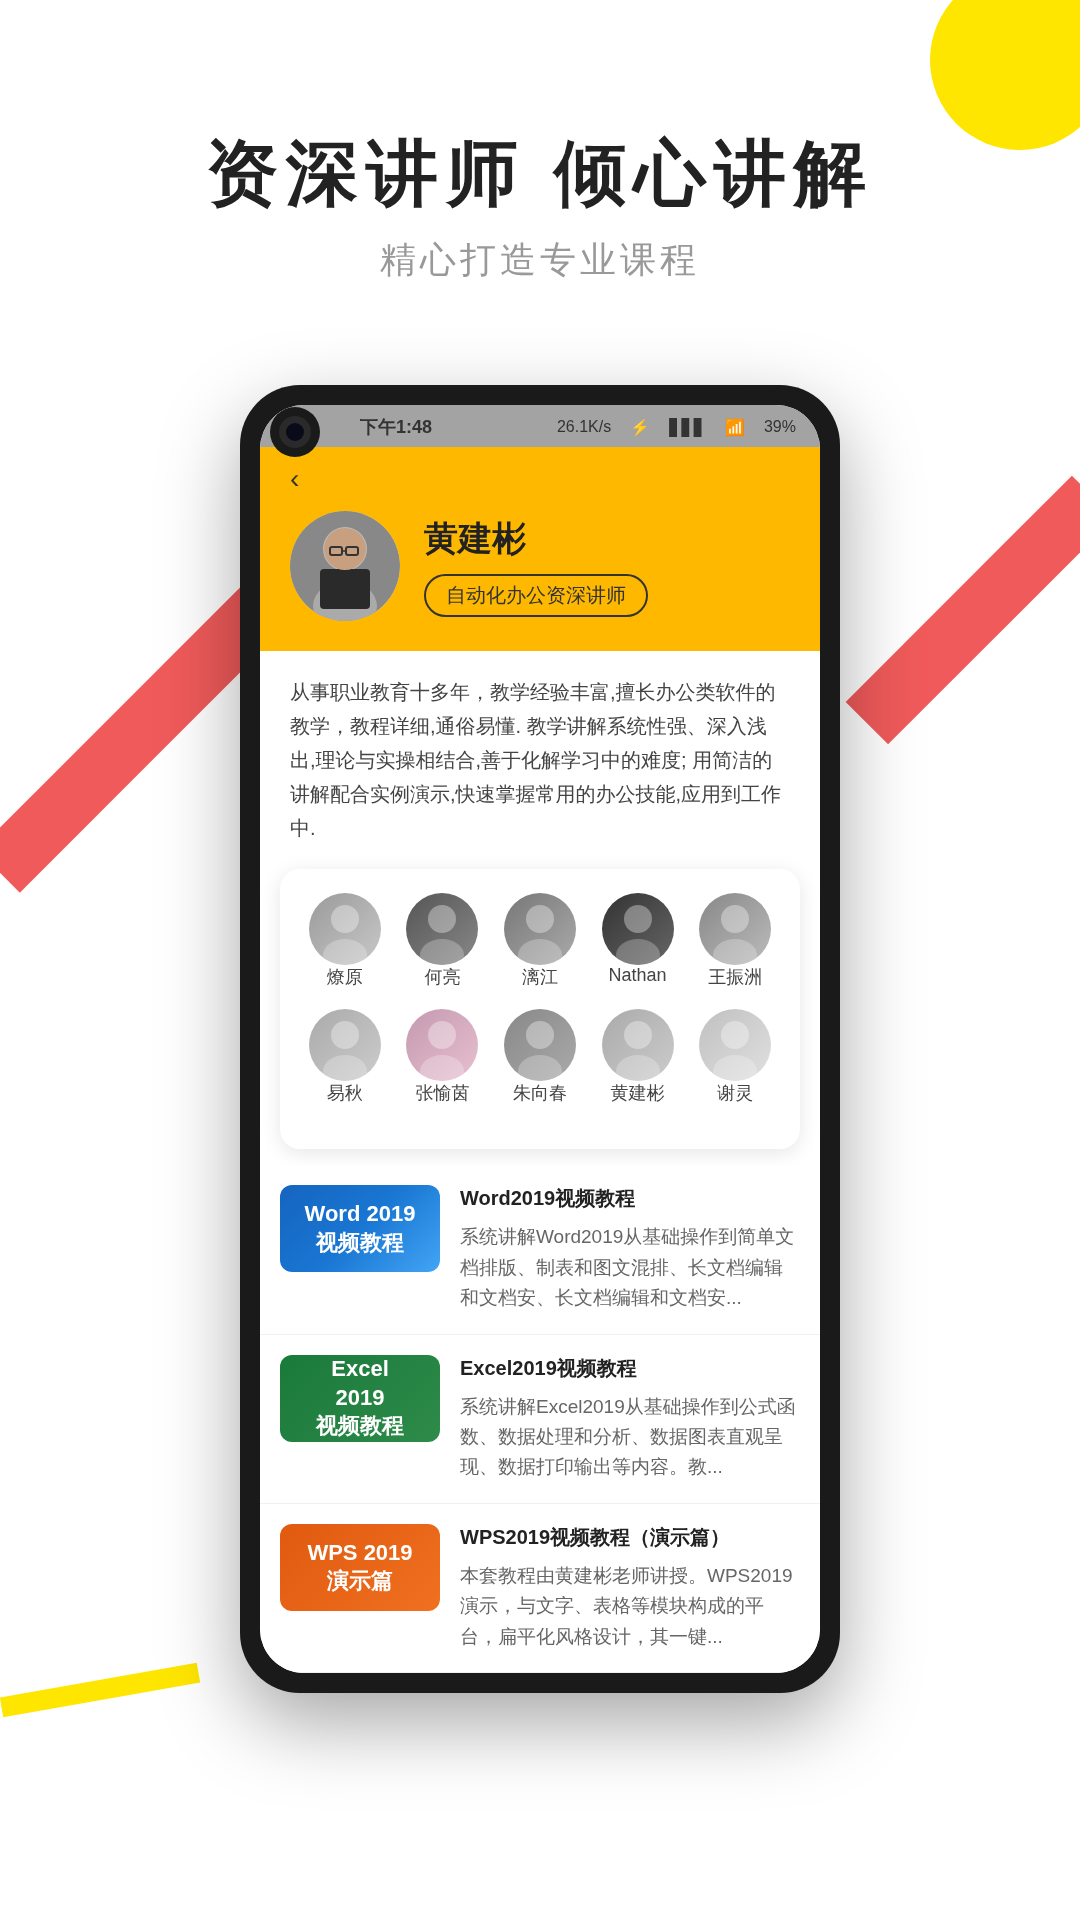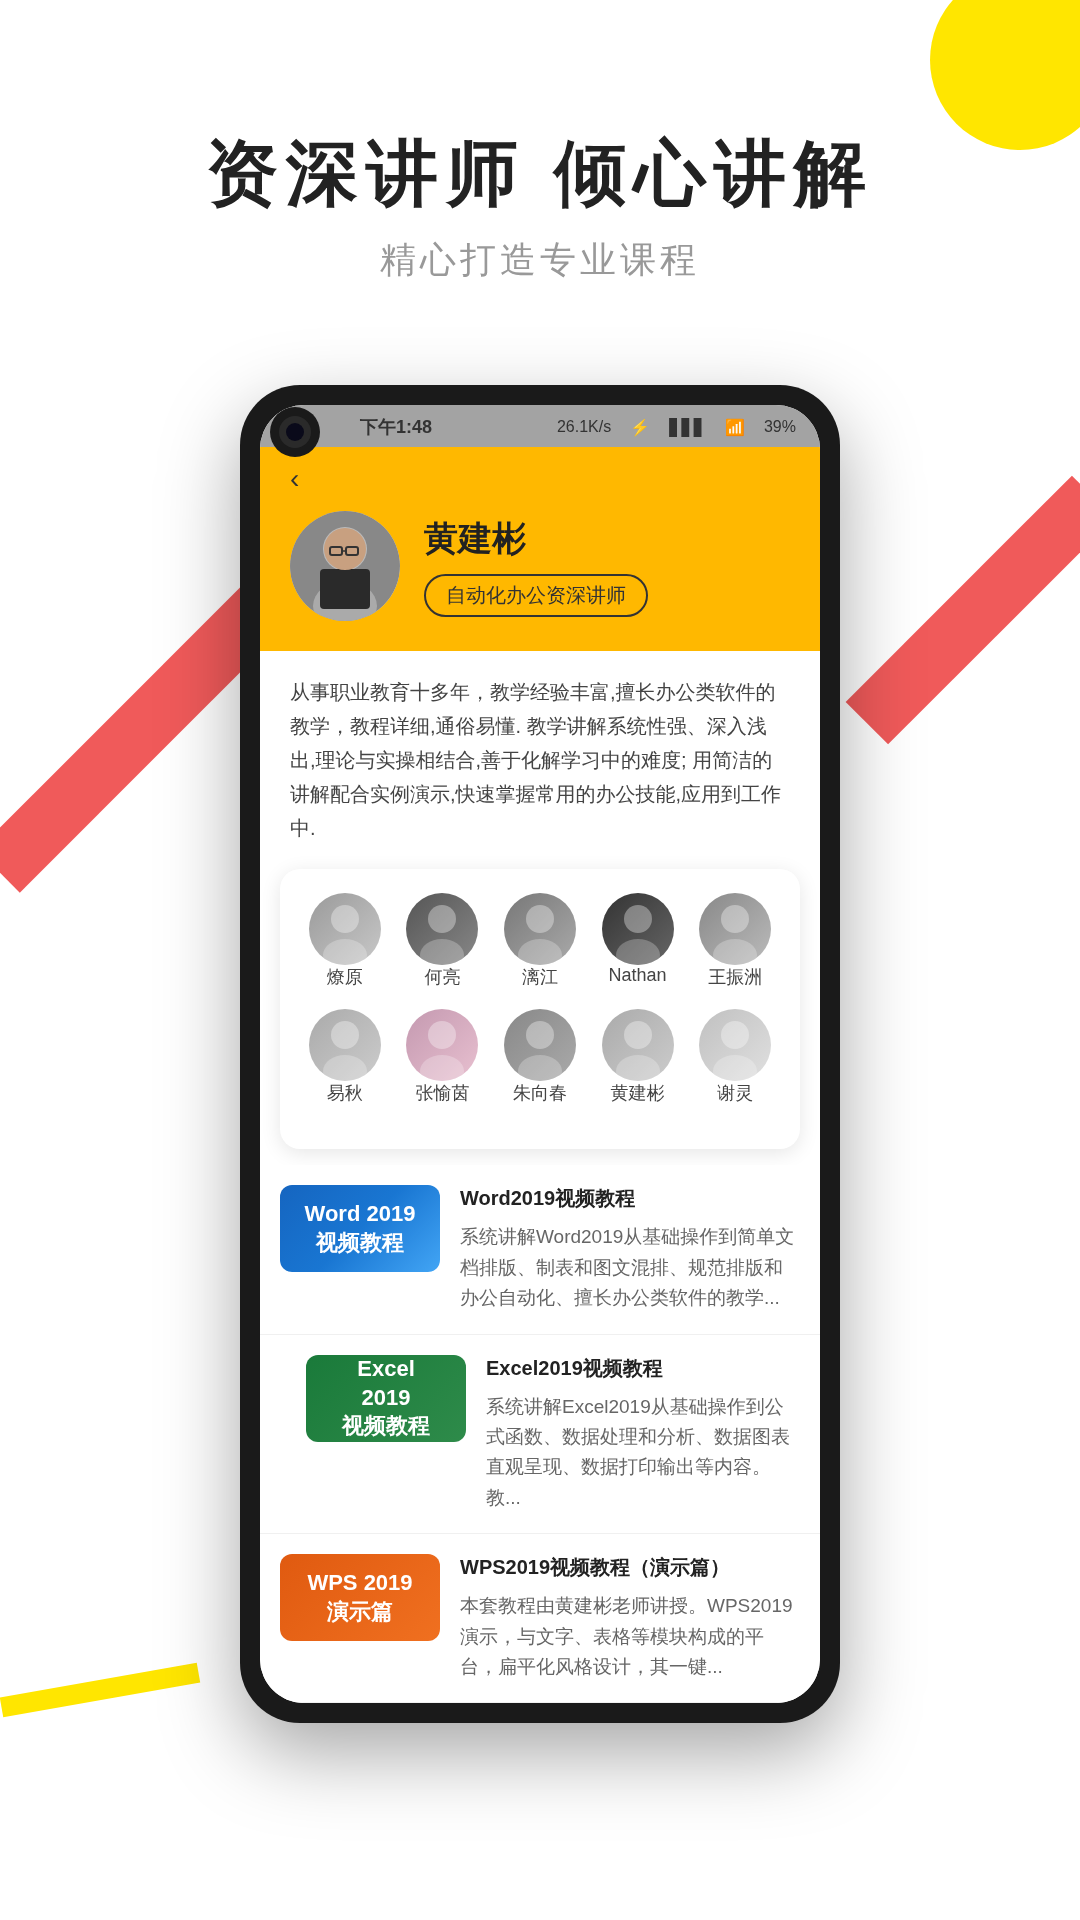--- a/index.html
+++ b/index.html
@@ -260,21 +260,20 @@
       overflow: hidden;
       display: flex;
       align-items: center;
       justify-content: center;
     }
     .thumb-word {
       background: linear-gradient(135deg, #1565C0, #1976D2, #42A5F5);
     }
     .thumb-excel {
       background: linear-gradient(135deg, #1a7a3a, #2e8b4a);
-      margin-left: 26px;
     }
     .thumb-wps {
       background: linear-gradient(135deg, #e05a10, #f07020);
     }
     .thumb-label {
       color: #fff;
       font-size: 22px;
       font-weight: 900;
       text-align: center;
       padding: 8px;
@@ -450,21 +449,21 @@
       </div>
 
       <div class="course-list" id="course-list-container">
       <div class="course-item">
             <div class="course-thumb thumb-word">
               <div class="thumb-label" style="white-space: pre-line;">Word 2019
 视频教程</div>
             </div>
             <div class="course-info">
               <div class="course-title">Word2019视频教程</div>
-              <div class="course-desc">系统讲解Word2019从基础操作到简单文档排版、制表和图文混排、规范排版和办公自动化、擅长办公类软件的教学...</div>
+              <div class="course-desc">系统讲解Word2019从基础操作到简单文档排版、制表和图文混排、长文档编辑和文档安、长文档编辑和文档安...</div>
             </div>
           </div>
           <div class="course-item">
             <div class="course-thumb thumb-excel">
               <div class="thumb-label" style="white-space: pre-line;">Excel
 2019
 视频教程</div>
             </div>
             <div class="course-info">
               <div class="course-title">Excel2019视频教程</div>

